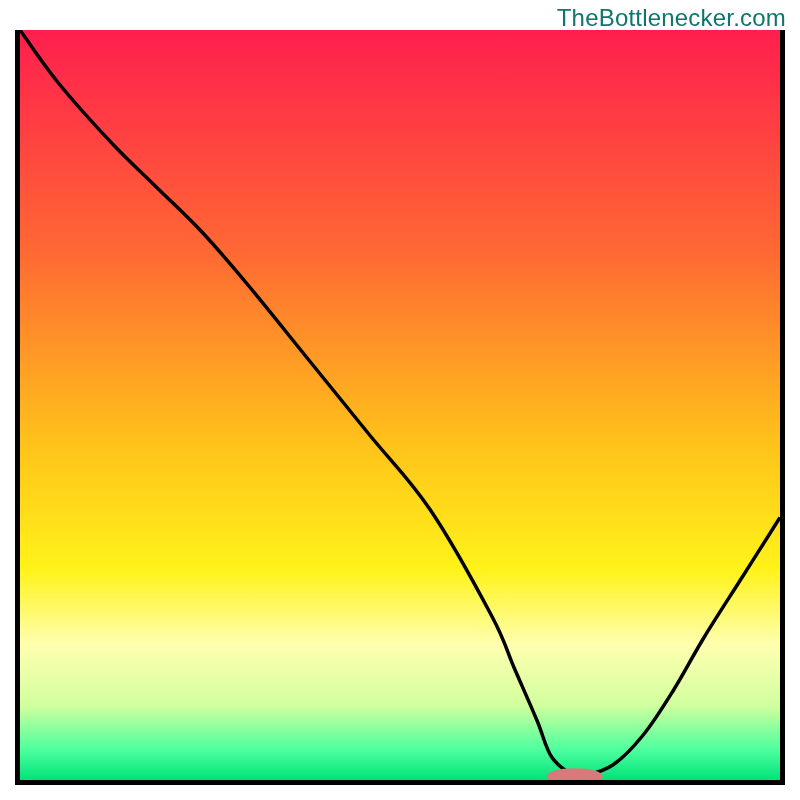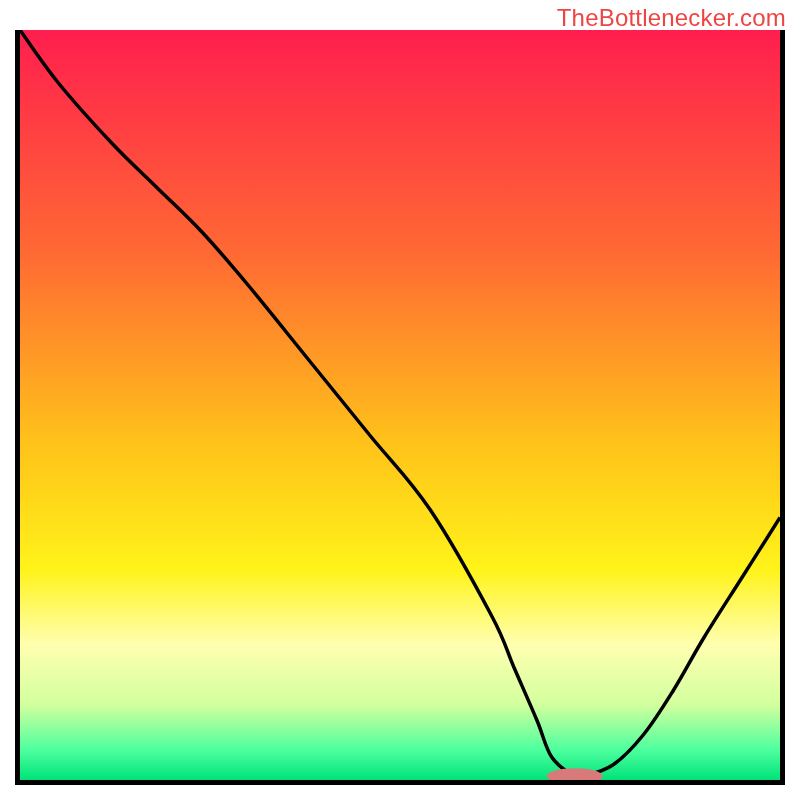--- a/index.html
+++ b/index.html
@@ -14,21 +14,21 @@
     position: relative;
     width: 800px;
     height: 800px;
   }
   .watermark {
     position: absolute;
     top: 4px;
     right: 14px;
     font-family: Arial, Helvetica, sans-serif;
     font-size: 24px;
-    color: #ef4444;
+    color: #0f766e;
     font-weight: 500;
     letter-spacing: 0.2px;
     z-index: 10;
   }
   .plot-frame {
     position: absolute;
     left: 15px;
     top: 30px;
     width: 770px;
     height: 755px;

